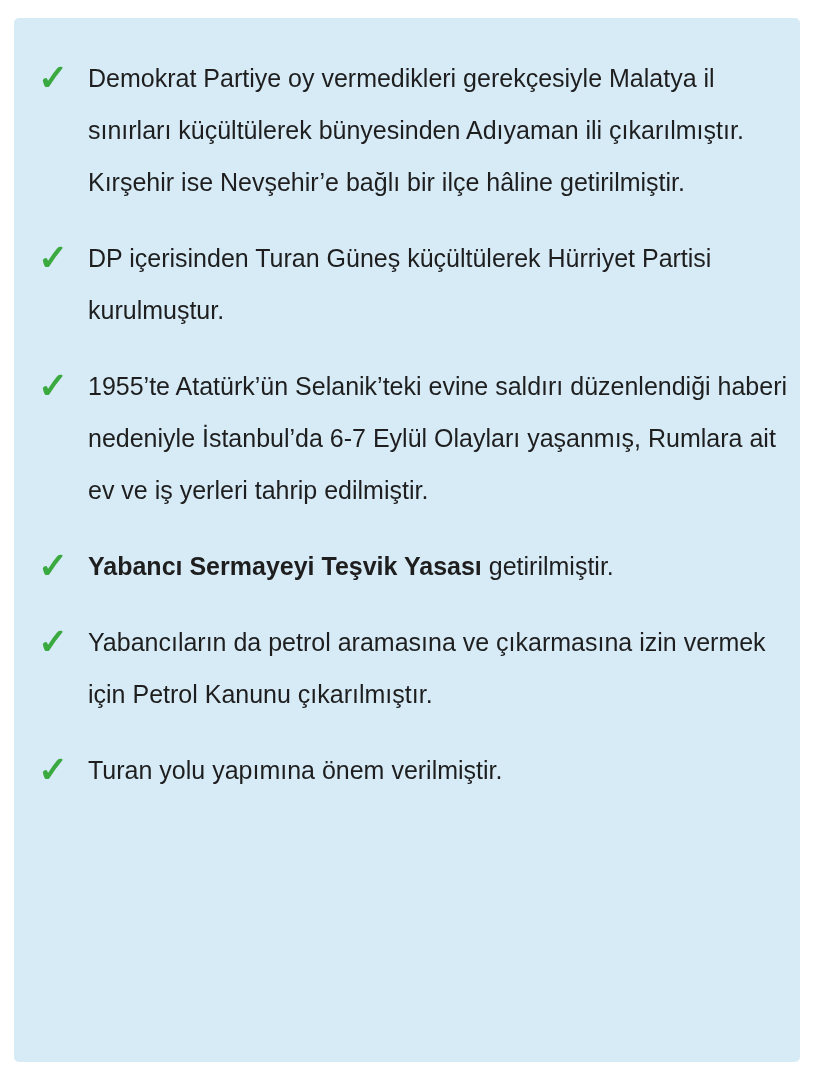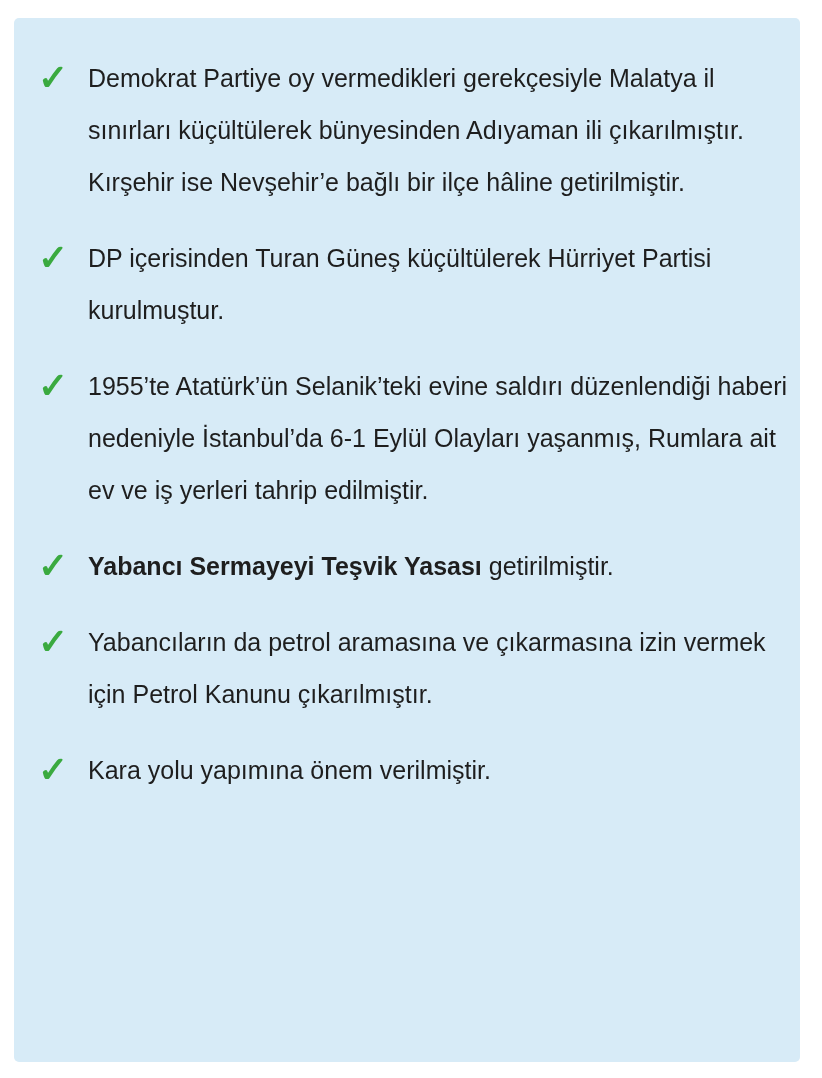--- a/index.html
+++ b/index.html
@@ -70,33 +70,33 @@
         <p class="item-text">Demokrat Partiye oy vermedikleri gerekçesiyle Malatya il sınırları küçültülerek bünyesinden Adıyaman ili çıkarılmıştır. Kırşehir ise Nevşehir’e bağlı bir ilçe hâline getirilmiştir.</p>
       </li>
 
       <li class="bullet-item">
         <span class="check" style="color: rgb(58, 170, 64);">✓</span>
         <p class="item-text">DP içerisinden Turan Güneş küçültülerek Hürriyet Partisi kurulmuştur.</p>
       </li>
 
       <li class="bullet-item">
         <span class="check" style="color: rgb(58, 170, 64);">✓</span>
-        <p class="item-text">1955’te Atatürk’ün Selanik’teki evine saldırı düzenlendiği haberi nedeniyle İstanbul’da 6-1 Eylül Olayları yaşanmış, Rumlara ait ev ve iş yerleri tahrip edilmiştir.</p>
+        <p class="item-text">1955’te Atatürk’ün Selanik’teki evine saldırı düzenlendiği haberi nedeniyle İstanbul’da 6-7 Eylül Olayları yaşanmış, Rumlara ait ev ve iş yerleri tahrip edilmiştir.</p>
       </li>
 
       <li class="bullet-item">
         <span class="check" style="color: rgb(58, 170, 64);">✓</span>
         <p class="item-text"><strong>Yabancı Sermayeyi Teşvik Yasası</strong><span> getirilmiştir.</span></p>
       </li>
 
       <li class="bullet-item">
         <span class="check" style="color: rgb(58, 170, 64);">✓</span>
         <p class="item-text">Yabancıların da petrol aramasına ve çıkarmasına izin vermek için Petrol Kanunu çıkarılmıştır.</p>
       </li>
 
       <li class="bullet-item">
         <span class="check" style="color: rgb(58, 170, 64);">✓</span>
-        <p class="item-text">Kara yolu yapımına önem verilmiştir.</p>
+        <p class="item-text">Turan yolu yapımına önem verilmiştir.</p>
       </li>
 
     </ul>
   </div>
 </div>
 
 </body></html>

